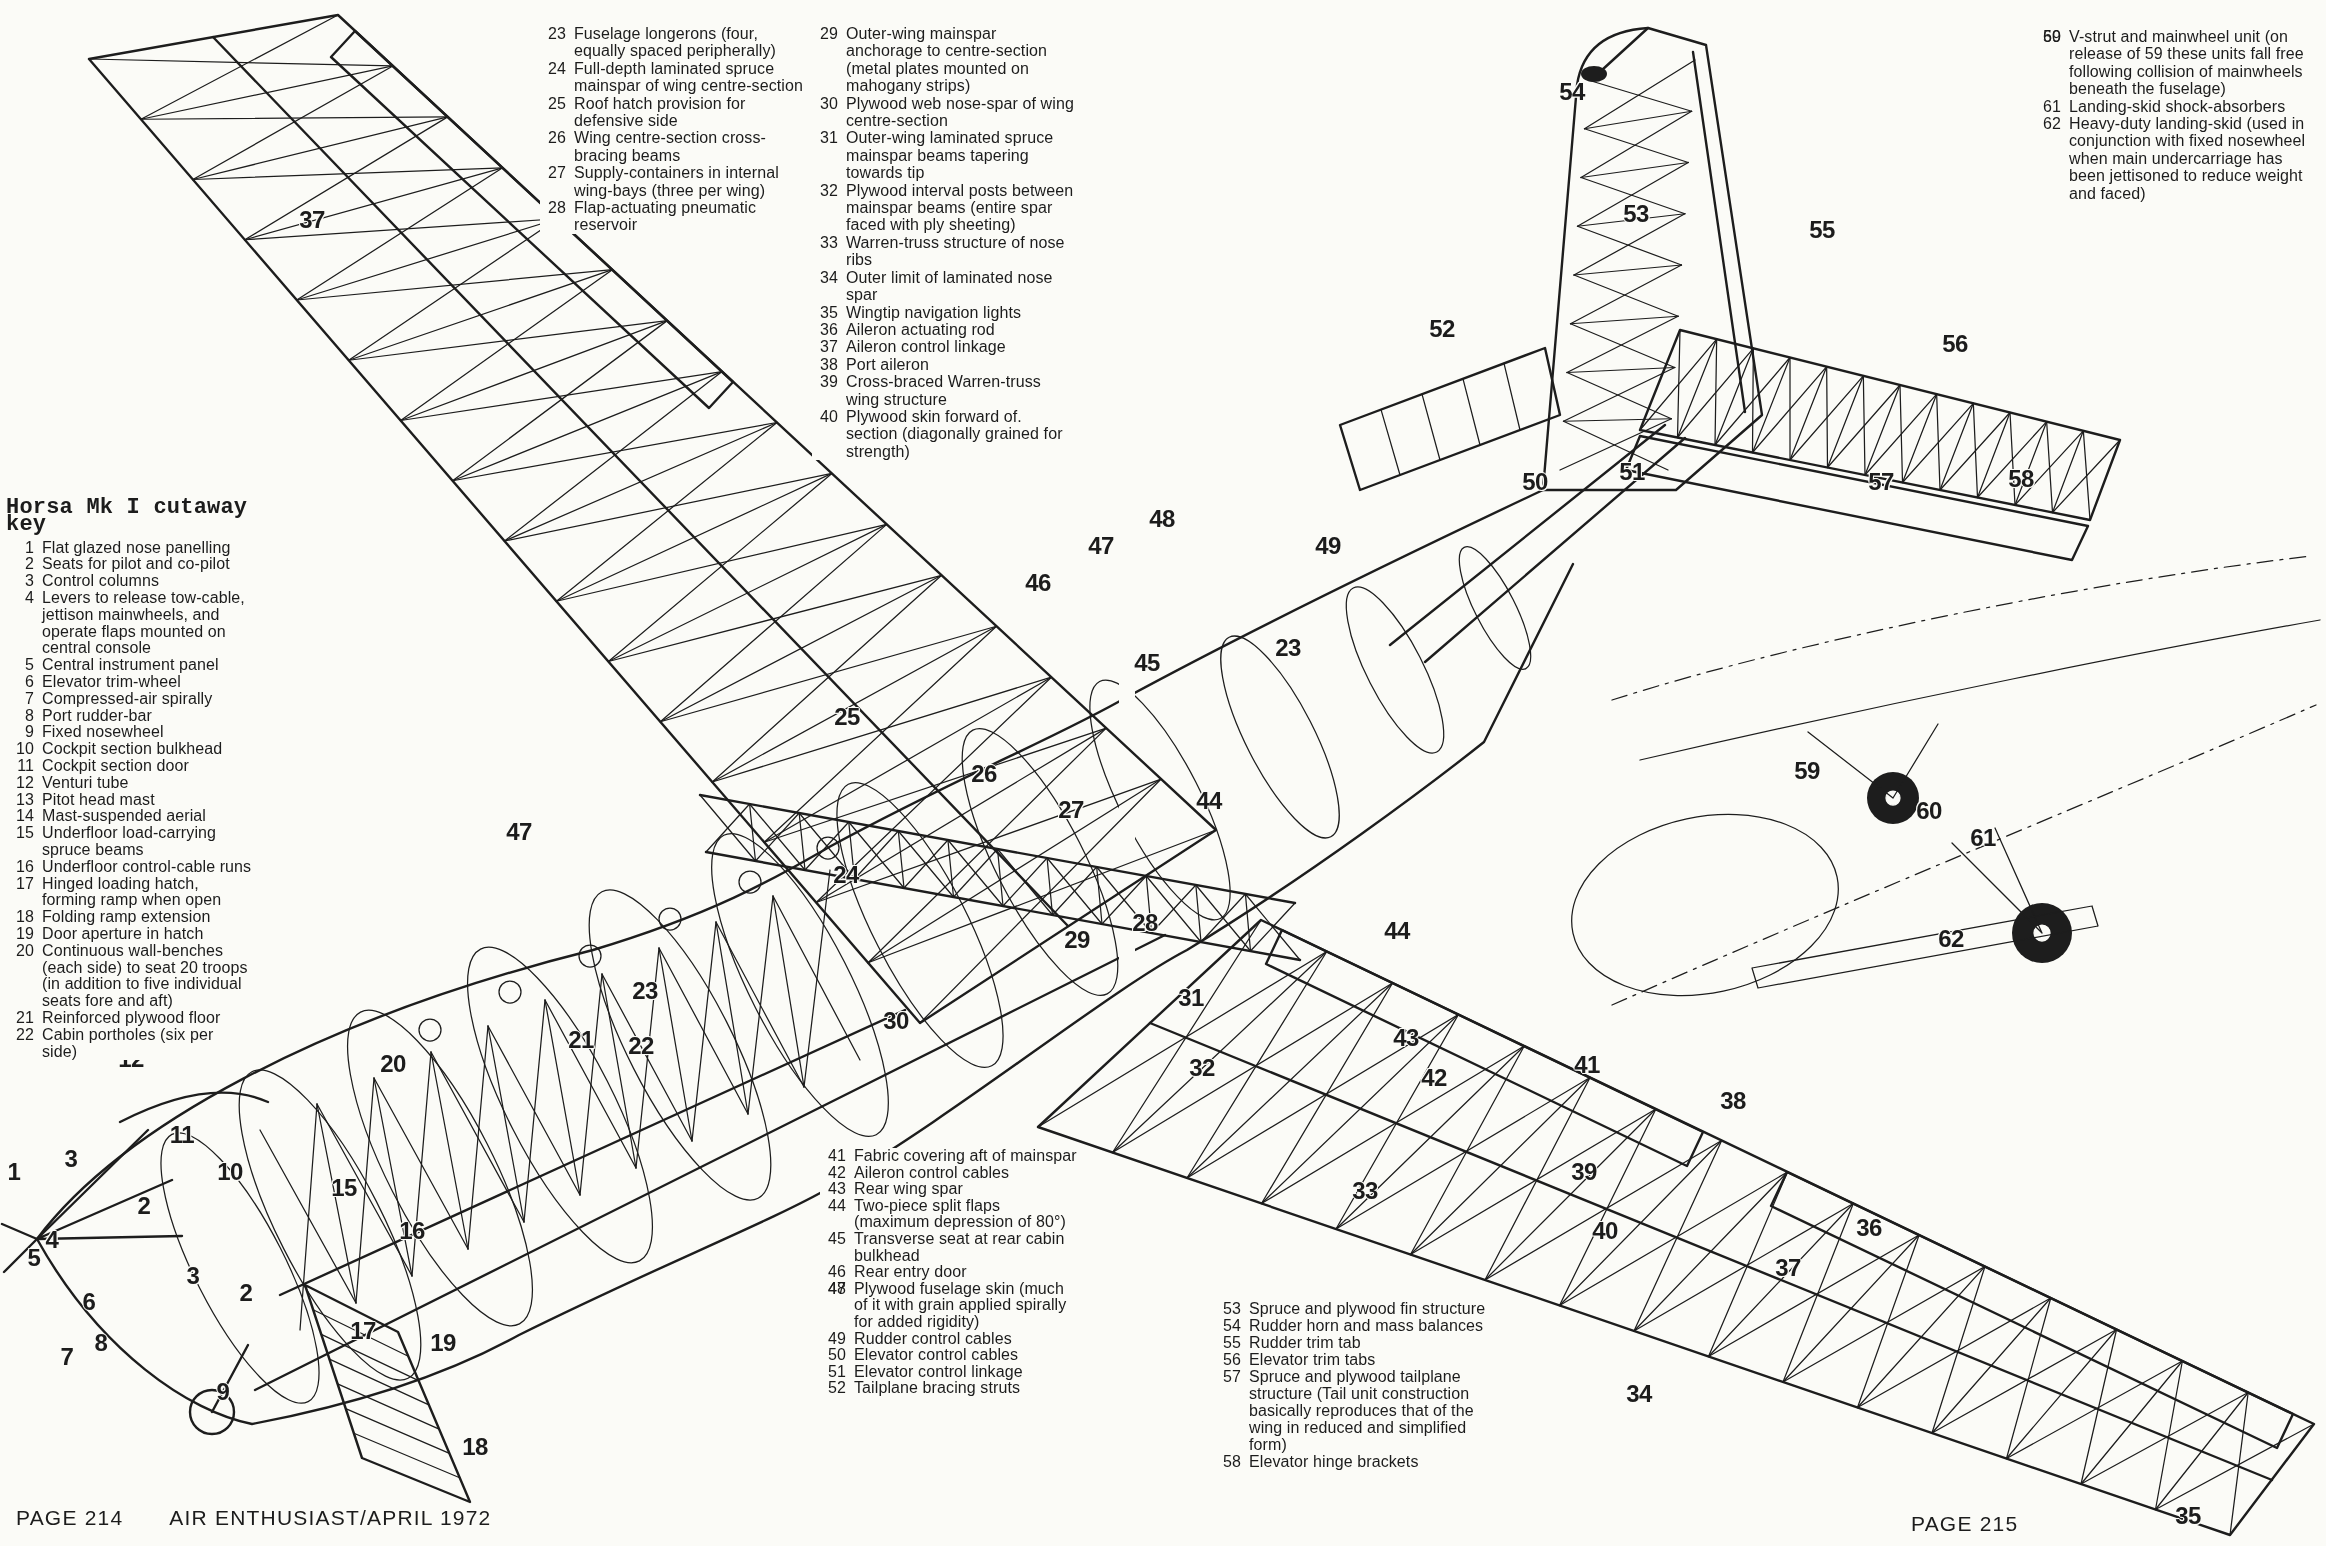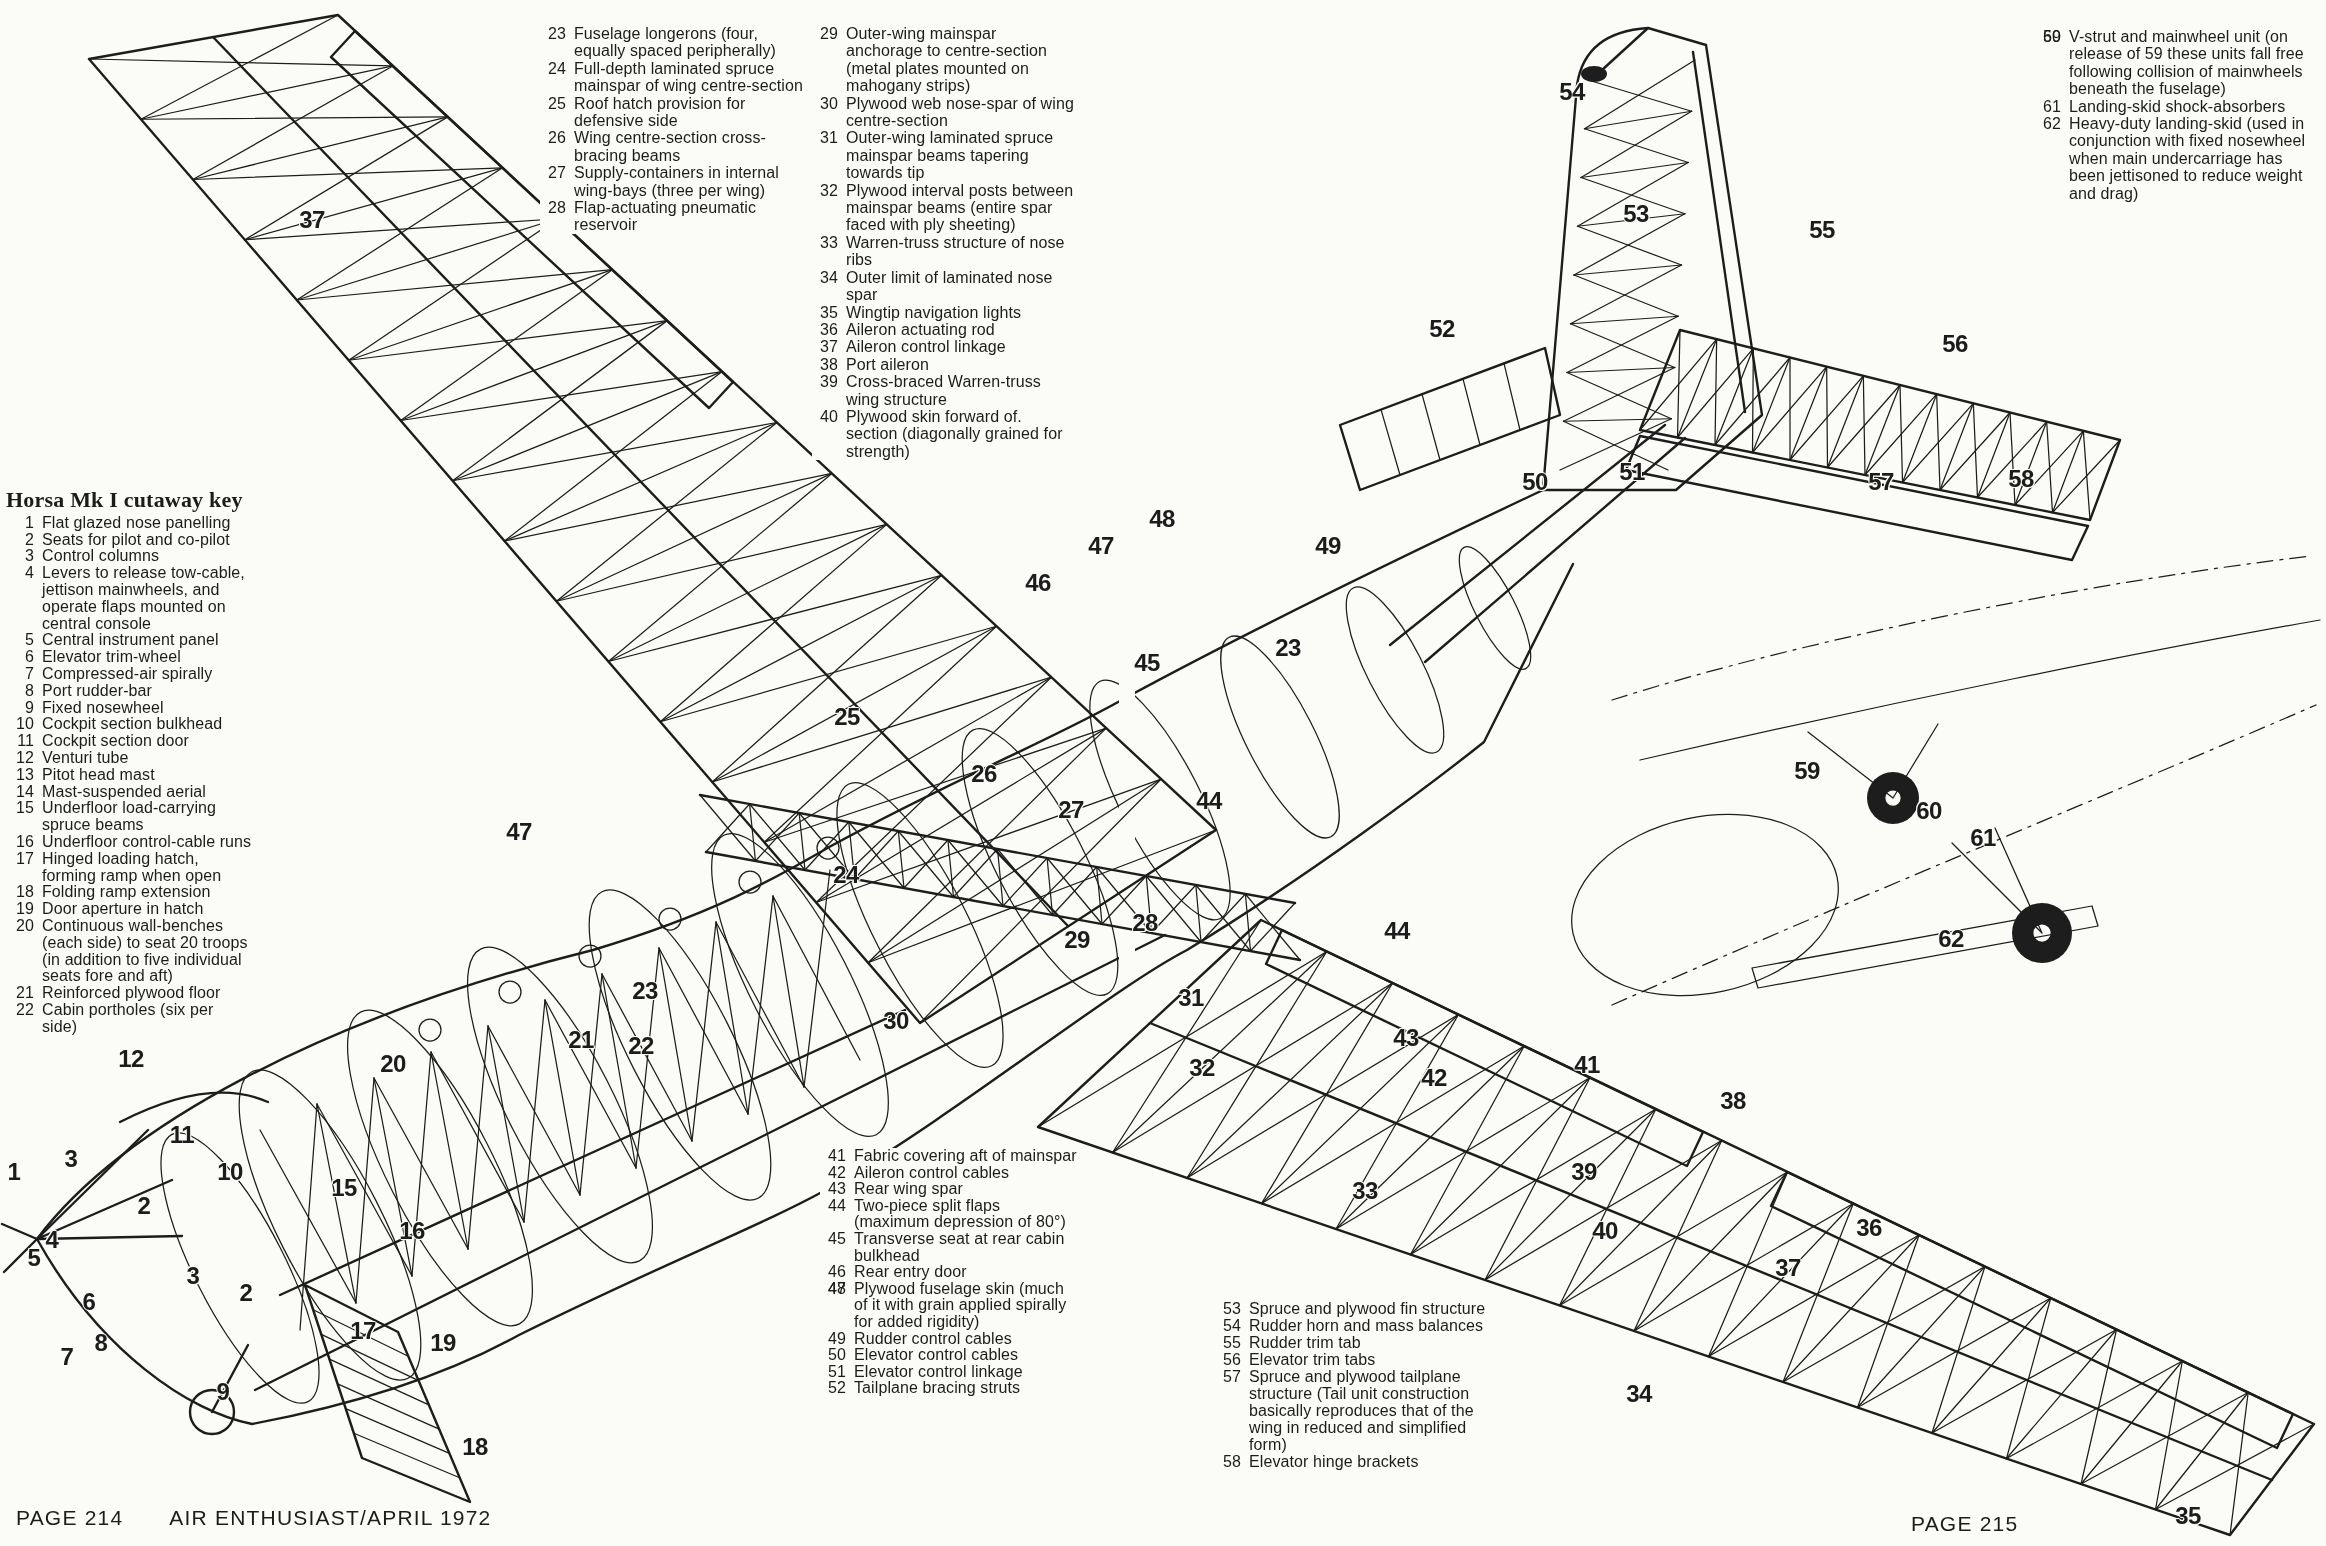--- a/index.html
+++ b/index.html
@@ -18,22 +18,22 @@
   .key-block{position:absolute;background:#fbfbf7;font-size:16px;line-height:17.4px;
              letter-spacing:0.1px;}
   .key-block .key-item{position:relative;padding-left:34px;}
   .key-block .num{position:absolute;left:0;top:0;width:26px;text-align:right;}
   .kb-left{left:8px;top:492px;width:244px;line-height:16.8px;}
   .kb-topa{left:540px;top:25px;width:272px;line-height:17.4px;}
   .kb-topb{left:812px;top:25px;width:262px;line-height:17.4px;}
   .kb-topr{left:2035px;top:28px;width:288px;line-height:17.4px;}
   .kb-bota{left:820px;top:1148px;width:258px;line-height:16.6px;}
   .kb-botb{left:1215px;top:1300px;width:292px;line-height:17.0px;}
-  .key-heading{font-family:Liberation Serif, serif;font-weight:bold;font-size:22px;
-               margin:0 0 6px -2px;letter-spacing:0.2px;}
+  .key-heading{font-family:Liberation Mono, monospace;font-weight:bold;font-size:22px;
+               margin:8px 0 6px -2px;letter-spacing:0.2px;}
   
   .callout-layer{position:absolute;left:0;top:0;width:2326px;height:1546px;pointer-events:none;}
   .callout{position:absolute;transform:translate(-50%,-50%);font-size:24px;font-weight:bold;
            letter-spacing:-0.5px;
            text-shadow:0 1px 0 #fbfbf7,0 -1px 0 #fbfbf7,1px 0 0 #fbfbf7,-1px 0 0 #fbfbf7,
                        1px 1px 0 #fbfbf7,-1px -1px 0 #fbfbf7;}
   
   .footer-left{position:absolute;left:16px;top:1506px;font-size:21px;letter-spacing:1.2px;
                display:flex;gap:46px;background:#fbfbf7;padding-right:10px;}
   .footer-right{position:absolute;left:1903px;top:1512px;font-size:21px;letter-spacing:1.2px;
@@ -489,21 +489,21 @@
       <div class="key-item"><span class="num">37</span><span class="txt">Aileron control linkage</span></div>
       <div class="key-item"><span class="num">38</span><span class="txt">Port aileron</span></div>
       <div class="key-item"><span class="num">39</span><span class="txt">Cross-braced Warren-truss wing structure</span></div>
       <div class="key-item"><span class="num">40</span><span class="txt">Plywood skin forward of. section (diagonally grained for strength)</span></div>
     </div>
 
   <div class="key-block kb-topr">
       <div class="key-item"><span class="num">59</span></div>
       <div class="key-item"><span class="num">60</span><span class="txt">V-strut and mainwheel unit (on release of 59 these units fall free following collision of mainwheels beneath the fuselage)</span></div>
       <div class="key-item"><span class="num">61</span><span class="txt">Landing-skid shock-absorbers</span></div>
-      <div class="key-item"><span class="num">62</span><span class="txt">Heavy-duty landing-skid (used in conjunction with fixed nosewheel when main undercarriage has been jettisoned to reduce weight and drag)</span></div>
+      <div class="key-item"><span class="num">62</span><span class="txt">Heavy-duty landing-skid (used in conjunction with fixed nosewheel when main undercarriage has been jettisoned to reduce weight and faced)</span></div>
     </div>
 
   <div class="key-block kb-bota">
       <div class="key-item"><span class="num">41</span><span class="txt">Fabric covering aft of mainspar</span></div>
       <div class="key-item"><span class="num">42</span><span class="txt">Aileron control cables</span></div>
       <div class="key-item"><span class="num">43</span><span class="txt">Rear wing spar</span></div>
       <div class="key-item"><span class="num">44</span><span class="txt">Two-piece split flaps (maximum depression of 80°)</span></div>
       <div class="key-item"><span class="num">45</span><span class="txt">Transverse seat at rear cabin bulkhead</span></div>
       <div class="key-item"><span class="num">46</span><span class="txt">Rear entry door</span></div>
       <div class="key-item"><span class="num">47</span></div>

